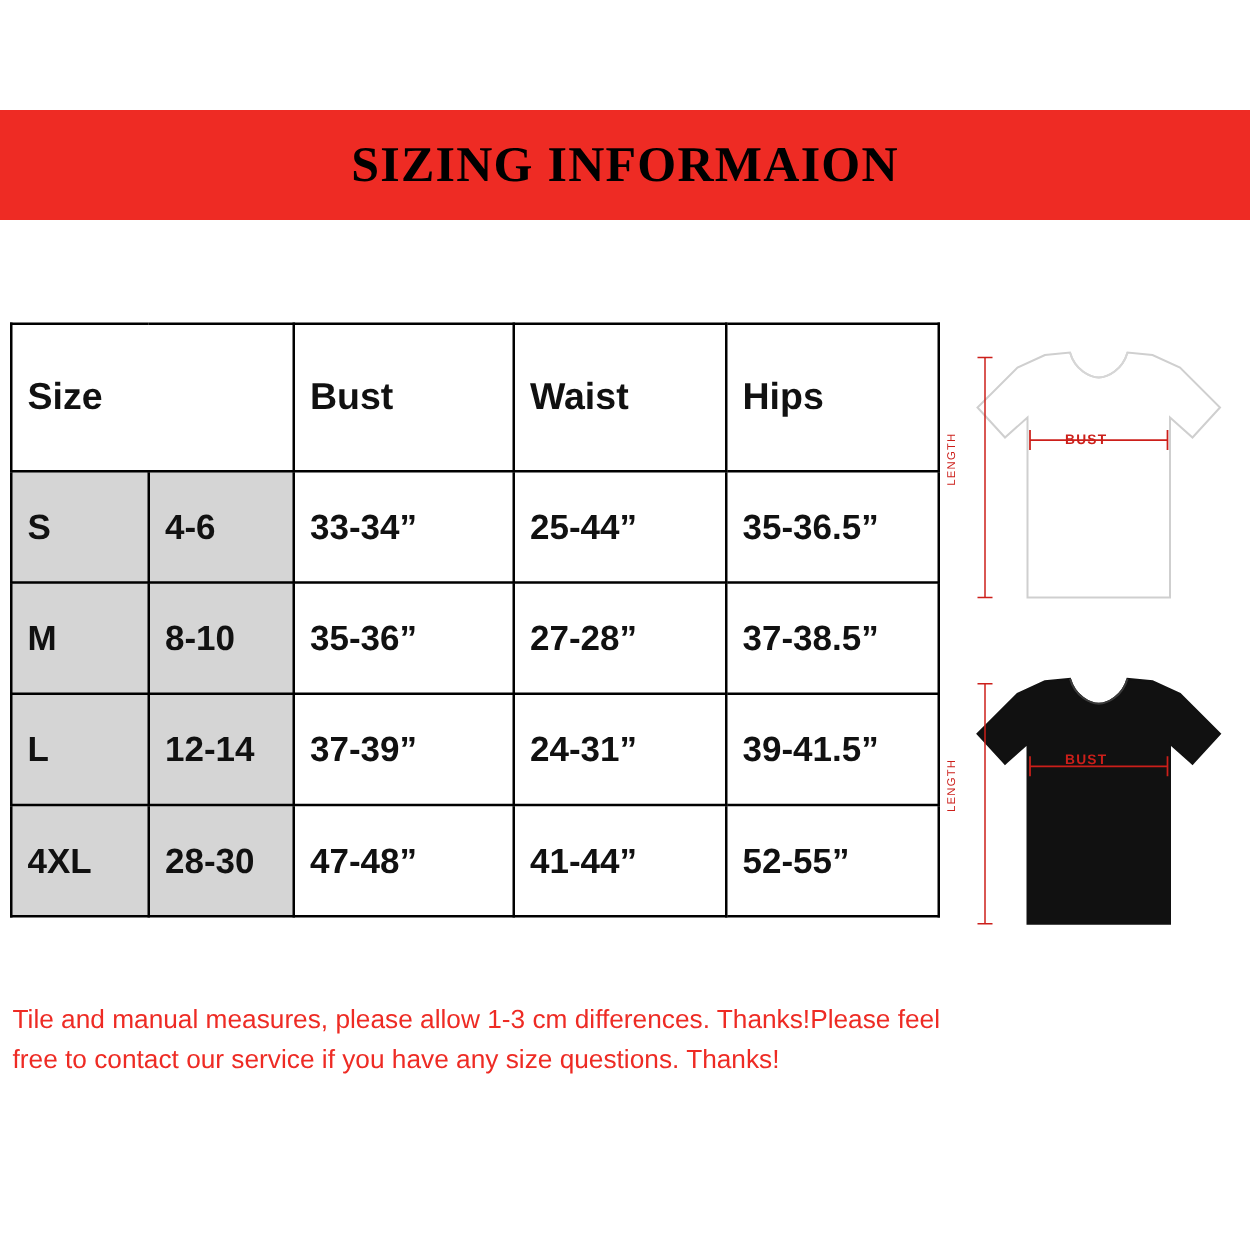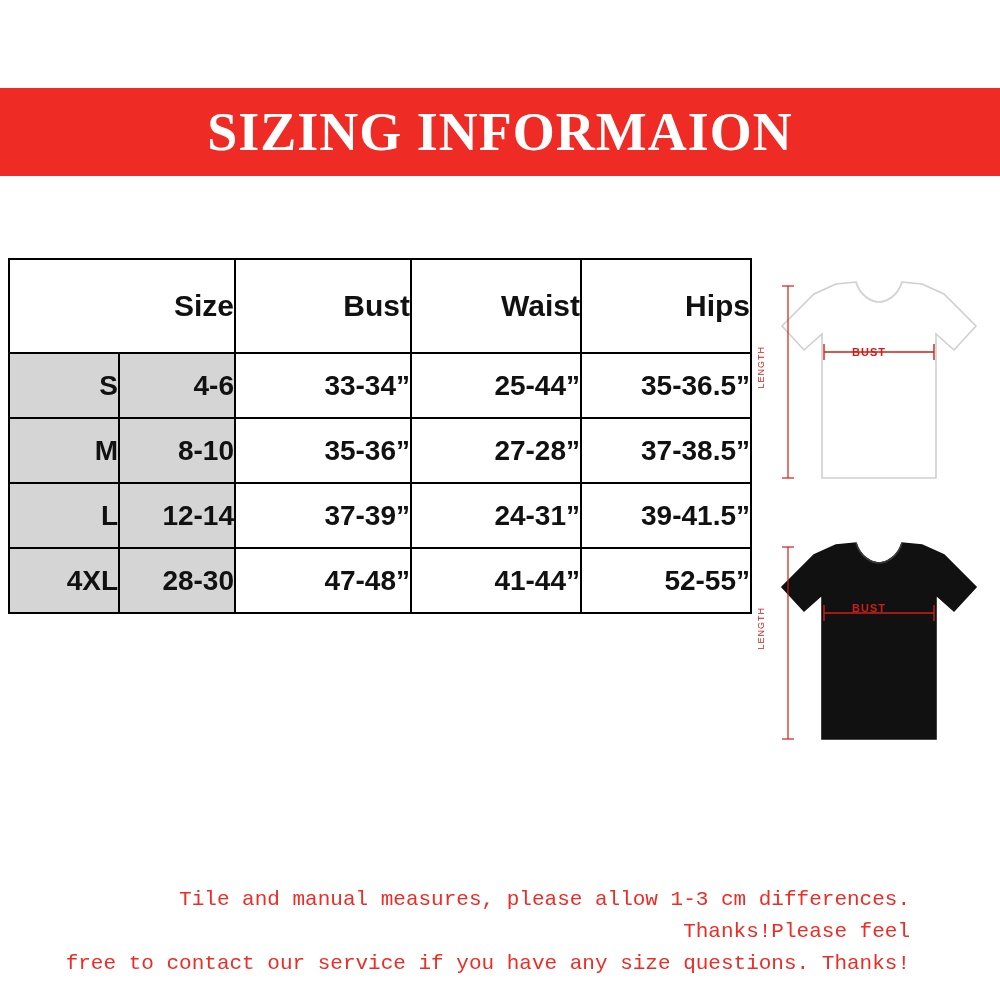--- a/index.html
+++ b/index.html
@@ -21,48 +21,48 @@
     left: 0;
     top: 88px;
     width: 1000px;
     height: 88px;
     background: #ee2b24;
     display: flex;
     align-items: center;
     justify-content: center;
   }
   .banner-title {
-    color: #ffffff;
+    color: #000000;
     font-family: "Liberation Serif", serif;
     font-weight: bold;
-    font-size: 54px;
+    font-size: 40px;
     letter-spacing: 1px;
     line-height: 1;
     white-space: nowrap;
   }
 
   
   .table-wrap {
     position: absolute;
     left: 8px;
     top: 258px;
     width: 742px;
   }
   table.size-table {
     border-collapse: collapse;
     width: 742px;
     table-layout: fixed;
   }
   table.size-table td, table.size-table th {
     border: 2px solid #000000;
-    text-align: right;
+    text-align: left;
     font-family: "Liberation Sans", sans-serif;
     font-weight: bold;
     color: #111111;
-    padding: 0;
+    padding: 12px;
   }
   table.size-table thead th {
     height: 92px;
     font-size: 30px;
   }
   table.size-table tbody td {
     height: 63px;
     font-size: 28px;
   }
   
@@ -125,27 +125,26 @@
     font-weight: bold;
     font-size: 11px;
     color: #cc1f1a;
     letter-spacing: 1px;
   }
 
   
   .note {
     position: absolute;
     left: 10px;
-    top: 884px;
+    top: 800px;
     width: 900px;
     color: #ee2b24;
-    font-family: Liberation Mono, monospace;
+    font-family: Liberation Sans, sans-serif;
     font-size: 21px;
     line-height: 32px;
-    text-align: right;
   }
   .note-line { display: block; }
 </style>
 </head>
 <body>
 
 <div class="banner">
   <div class="banner-title">SIZING INFORMAION</div>
 </div>
 

